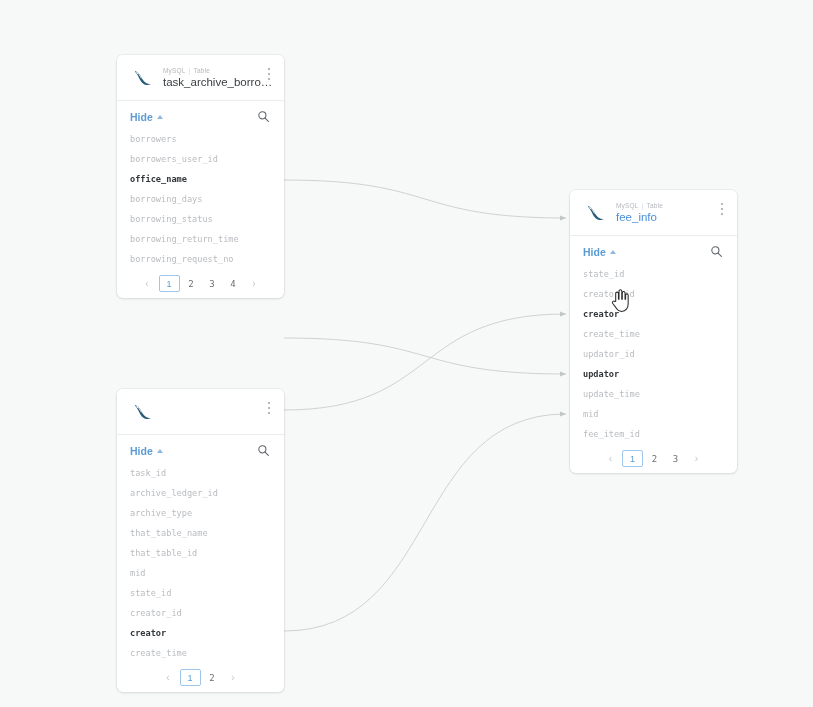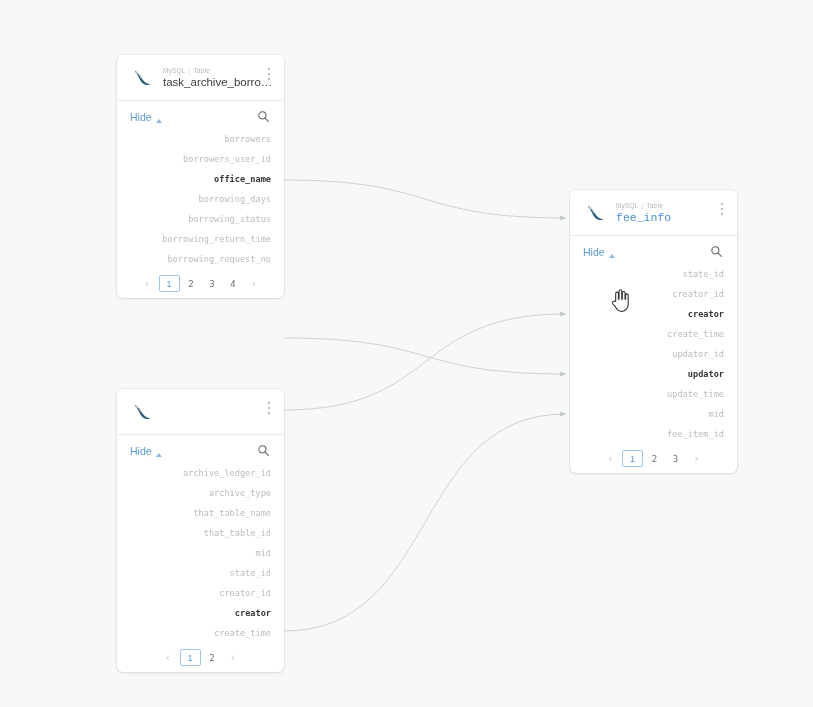--- a/index.html
+++ b/index.html
@@ -60,21 +60,21 @@
   }
   .meta-sep { margin: 0 3px; color: #d6d9dd; }
   .card-title {
     font-size: 11.5px;
     line-height: 15px;
     color: #3c4043;
     white-space: nowrap;
     overflow: hidden;
     text-overflow: ellipsis;
   }
-  .card-title.active { color: #4a90d9; font-family: Liberation Mono, monospace; }
+  .card-title.active { color: #4a90d9; }
 
   .kebab {
     position: absolute;
     right: 8px; top: 10px;
     width: 14px; height: 18px;
     display: flex;
     flex-direction: column;
     align-items: center;
     justify-content: center;
     gap: 2.5px;
@@ -90,26 +90,27 @@
   .card-body { padding: 0 0 6px 0; }
 
   .toolbar {
     display: flex;
     align-items: center;
     justify-content: space-between;
     padding: 9px 14px 6px 13px;
   }
   .hide-btn {
     display: inline-flex;
-    align-items: flex-end;
+    align-items: center;
     gap: 4px;
     font-size: 10.5px;
     color: #5b9bd5;
     cursor: pointer;
     user-select: none;
+    font-weight: bold;
   }
   .caret-up {
     width: 0; height: 0;
     border-left: 3.5px solid transparent;
     border-right: 3.5px solid transparent;
     border-bottom: 4px solid #8fb8de;
     display: block;
   }
   .search-ico { width: 13px; height: 13px; cursor: pointer; display: block; }
 
@@ -117,21 +118,20 @@
   .field {
     font-family: "DejaVu Sans Mono", "Liberation Mono", monospace;
     font-size: 8.6px;
     color: #b9bcc0;
     padding: 0 13px;
     height: 20px;
     line-height: 20px;
     white-space: nowrap;
     overflow: hidden;
     cursor: default;
-    text-align: right;
   }
   .field.key {
     color: #32363a;
     font-weight: bold;
   }
 
   .pager {
     display: flex;
     align-items: center;
     justify-content: center;
@@ -256,20 +256,21 @@
         <span class="hide-btn">
           <span>Hide</span>
           <span class="caret-up"></span>
         </span>
         <svg class="search-ico" viewBox="0 0 16 16">
           <circle cx="6.6" cy="6.6" r="4.4" fill="none" stroke="#5f6368" stroke-width="1.3"></circle>
           <line x1="9.9" y1="9.9" x2="14" y2="14" stroke="#5f6368" stroke-width="1.3" stroke-linecap="round"></line>
         </svg>
       </div>
       <ul class="field-list">
+          <li class="field">task_id</li>
           <li class="field">archive_ledger_id</li>
           <li class="field">archive_type</li>
           <li class="field">that_table_name</li>
           <li class="field">that_table_id</li>
           <li class="field">mid</li>
           <li class="field">state_id</li>
           <li class="field">creator_id</li>
           <li class="field key">creator</li>
           <li class="field">create_time</li>
         </ul>

